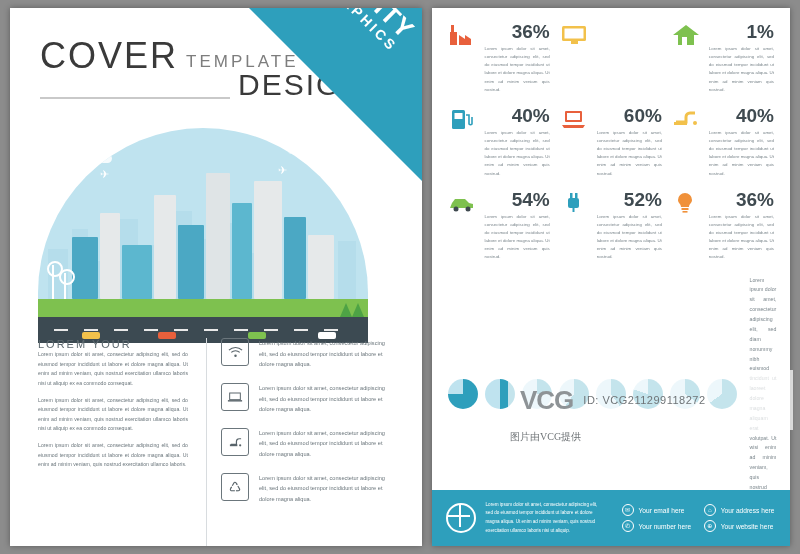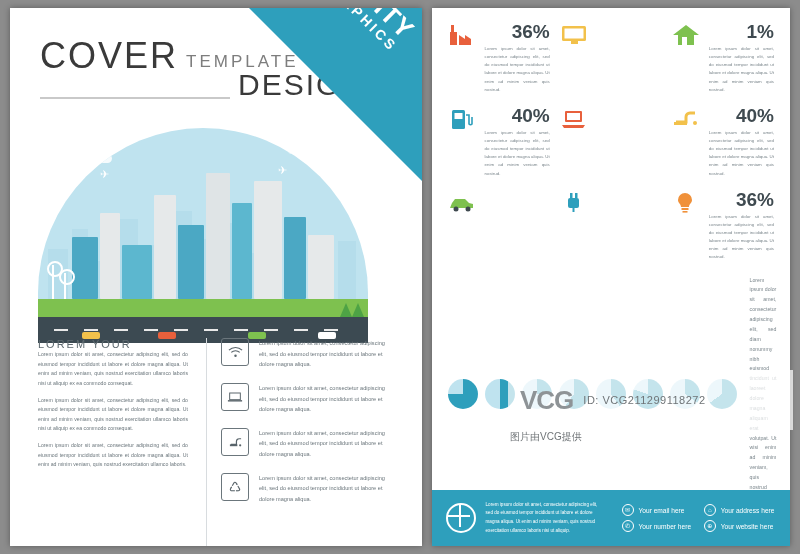--- a/index.html
+++ b/index.html
@@ -102,21 +102,21 @@
   .globe:after{content:"";position:absolute;left:0;top:10px;width:22px;height:0;border-top:2px solid #fff;}
   .foot-txt{font-size:4.6px;line-height:1.9;width:120px;}
   .contacts{display:grid;grid-template-columns:1fr 1fr;gap:4px 10px;flex:1;padding-left:6px;}
   .contact{display:flex;align-items:center;gap:5px;font-size:6.6px;}
   .c-ico{width:10px;height:10px;border:1px solid #fff;border-radius:50%;flex:none;display:flex;align-items:center;justify-content:center;font-size:6px;line-height:1;}
 
   
   .wm{position:absolute;left:508px;top:370px;width:285px;height:60px;background:rgba(255,255,255,.72);display:flex;align-items:center;gap:10px;padding:0 12px;box-sizing:border-box;}
   .wm-logo{font-size:26px;font-weight:700;color:#8e9396;letter-spacing:-1px;}
   .wm-id{font-size:11px;color:#6f7477;letter-spacing:.5px;}
-  .wm-cn{position:absolute;left:510px;top:430px;font-size:10px;color:#6f7477;}
+  .wm-cn{position:absolute;left:510px;top:430px;font-size:10px;color:#6f7477;font-family:Liberation Serif, serif;}
 </style>
 </head>
 <body>
 
 <div class="stage">
 
   <div class="page left-page">
 
     <div class="cover-top">
       <div class="cover-title">
@@ -303,20 +303,24 @@
         </div>
 
         <div class="stat">
           <div class="stat-ico">
             <svg width="30" height="26" viewBox="0 0 30 26">
                 <rect x="5" y="5" width="17" height="11" rx="1" fill="#e8603c"></rect>
                 <rect x="7" y="7" width="13" height="7" fill="#fff"></rect>
                 <path d="M2 19 h23 l-2 3 H4z" fill="#e8603c"></path>
               </svg>
           </div>
+          <div class="stat-main">
+            <div class="stat-pct">60%</div>
+            <div class="stat-txt">Lorem ipsum dolor sit amet, consectetur adipiscing elit, sed do eiusmod tempor incididunt ut labore et dolore magna aliqua. Ut enim ad minim veniam quis nostrud.</div>
+          </div>
         </div>
 
         <div class="stat">
           <div class="stat-ico">
             <svg width="30" height="26" viewBox="0 0 30 26">
                 <path d="M4 16 h10 v-5 a4 4 0 0 1 4-4 h5" stroke="#f2c14b" stroke-width="3" fill="none"></path>
                 <rect x="2" y="16" width="13" height="3" fill="#f2c14b"></rect>
                 <circle cx="23" cy="17" r="2" fill="#f2c14b"></circle>
               </svg>
           </div>
@@ -326,31 +330,39 @@
           </div>
         </div>
 
         <div class="stat">
           <div class="stat-ico">
             <svg width="30" height="26" viewBox="0 0 30 26">
                 <path d="M2 18 l2-5 3-4 h10 l4 4 4 1 v4z" fill="#7ec14f"></path>
                 <circle cx="8" cy="19" r="2.5" fill="#3f4a50"></circle>
                 <circle cx="20" cy="19" r="2.5" fill="#3f4a50"></circle>
               </svg>
+          </div>
+          <div class="stat-main">
+            <div class="stat-pct">54%</div>
+            <div class="stat-txt">Lorem ipsum dolor sit amet, consectetur adipiscing elit, sed do eiusmod tempor incididunt ut labore et dolore magna aliqua. Ut enim ad minim veniam quis nostrud.</div>
           </div>
         </div>
 
         <div class="stat">
           <div class="stat-ico">
             <svg width="30" height="26" viewBox="0 0 30 26">
                 <rect x="8" y="8" width="11" height="10" rx="2" fill="#2e9fbc"></rect>
                 <rect x="10" y="3" width="2.5" height="5" fill="#2e9fbc"></rect>
                 <rect x="15" y="3" width="2.5" height="5" fill="#2e9fbc"></rect>
                 <path d="M13.5 18 v4" stroke="#2e9fbc" stroke-width="2"></path>
               </svg>
+          </div>
+          <div class="stat-main">
+            <div class="stat-pct">52%</div>
+            <div class="stat-txt">Lorem ipsum dolor sit amet, consectetur adipiscing elit, sed do eiusmod tempor incididunt ut labore et dolore magna aliqua. Ut enim ad minim veniam quis nostrud.</div>
           </div>
         </div>
 
         <div class="stat">
           <div class="stat-ico">
             <svg width="30" height="26" viewBox="0 0 30 26">
                 <path d="M13 3 a7 7 0 0 1 7 7 c0 3-3 4-3 7 h-8 c0-3-3-4-3-7 a7 7 0 0 1 7-7z" fill="#f0913a"></path>
                 <rect x="9.5" y="18" width="7" height="2" fill="#f0913a"></rect>
                 <rect x="10.5" y="21" width="5" height="1.6" fill="#f0913a"></rect>
               </svg>

